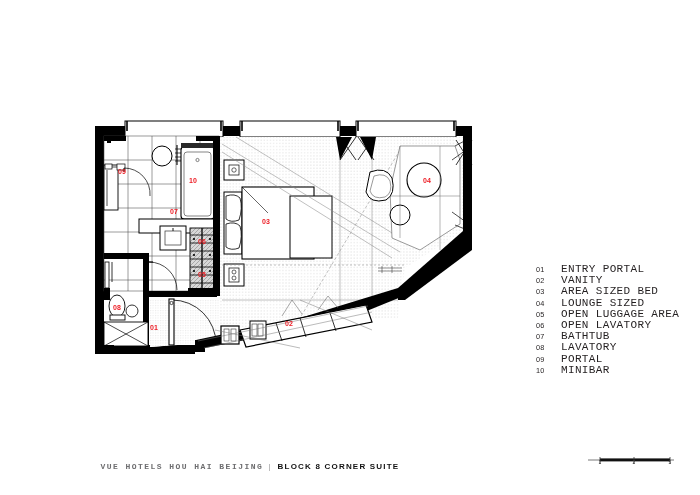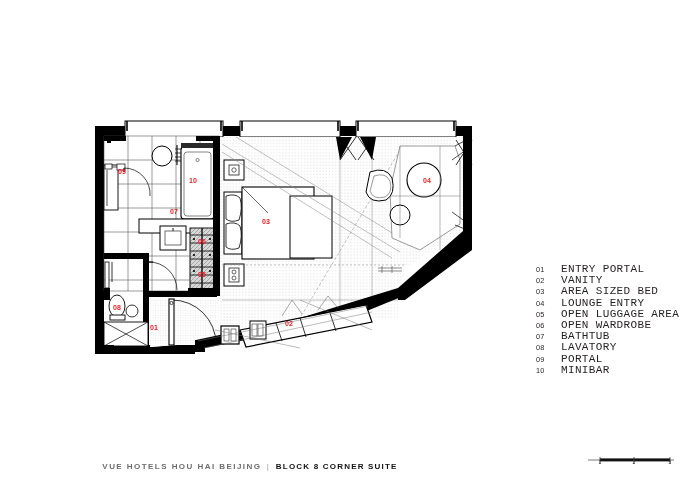--- a/index.html
+++ b/index.html
@@ -77,21 +77,21 @@
     left: 0;
     top: 455px;
     width: 500px;
     text-align: center;
     white-space: nowrap;
   }
   .title-primary {
     font-size: 8px;
     letter-spacing: 1.45px;
     color: #6e6e70;
-    font-family: Liberation Sans, sans-serif;
+    font-family: Liberation Mono, monospace;
     font-weight: bold;
     margin-top: 48px;
   }
   .title-sep {
     font-size: 8px;
     letter-spacing: 1.45px;
     color: #9a9a9c;
     font-family: "Liberation Sans", sans-serif;
     padding: 0 1px;
   }
@@ -437,29 +437,29 @@
   <div class="legend-row">
     <span class="legend-num">02</span>
     <span class="legend-label">VANITY</span>
   </div>
   <div class="legend-row">
     <span class="legend-num">03</span>
     <span class="legend-label">AREA SIZED BED</span>
   </div>
   <div class="legend-row">
     <span class="legend-num">04</span>
-    <span class="legend-label">LOUNGE ENTRY</span>
+    <span class="legend-label">LOUNGE SIZED</span>
   </div>
   <div class="legend-row">
     <span class="legend-num">05</span>
     <span class="legend-label">OPEN LUGGAGE AREA</span>
   </div>
   <div class="legend-row">
     <span class="legend-num">06</span>
-    <span class="legend-label">OPEN WARDROBE</span>
+    <span class="legend-label">OPEN LAVATORY</span>
   </div>
   <div class="legend-row">
     <span class="legend-num">07</span>
     <span class="legend-label">BATHTUB</span>
   </div>
   <div class="legend-row">
     <span class="legend-num">08</span>
     <span class="legend-label">LAVATORY</span>
   </div>
   <div class="legend-row">

